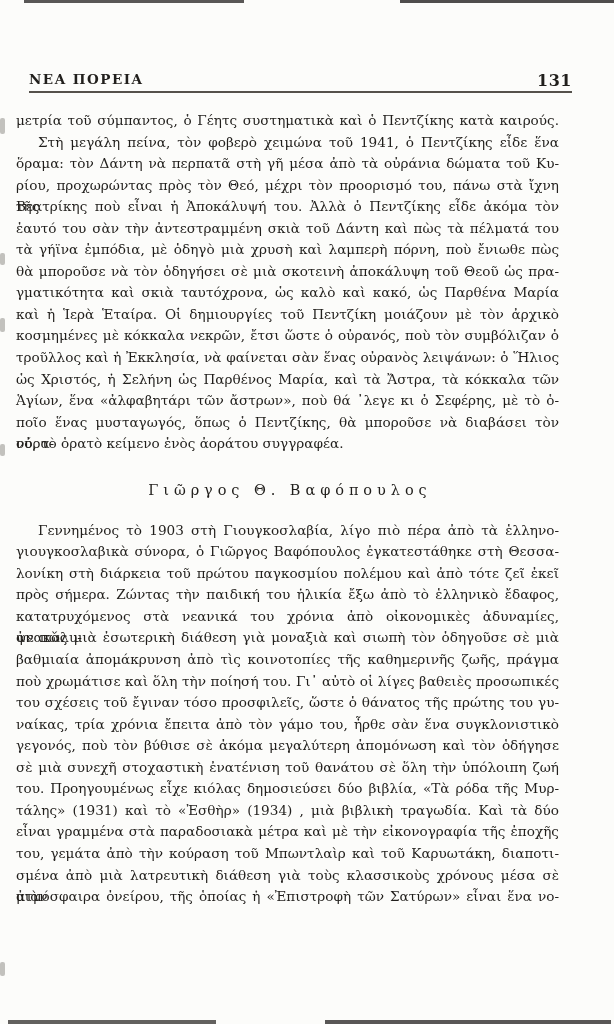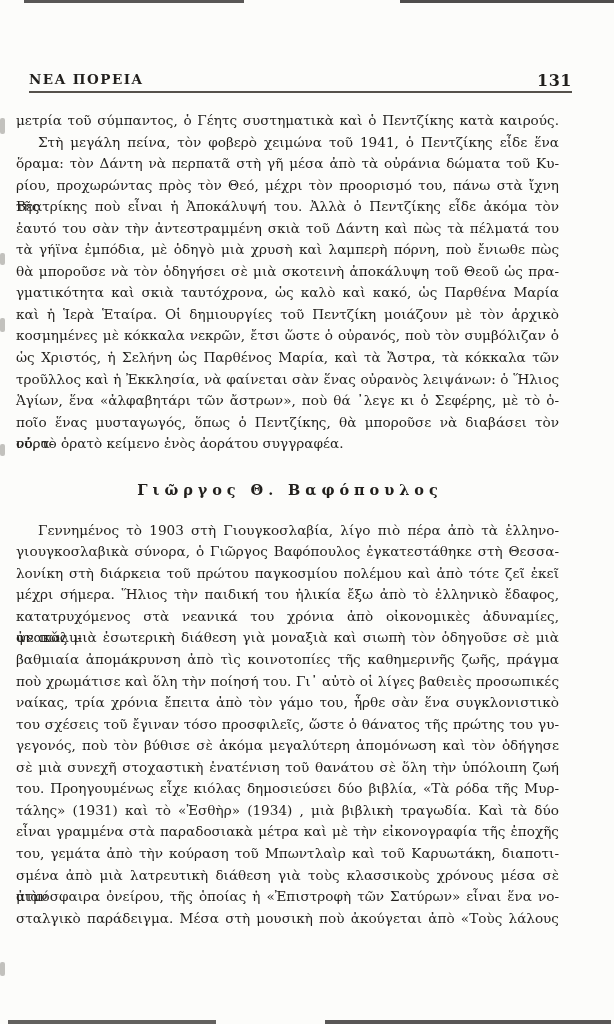--- a/index.html
+++ b/index.html
@@ -68,21 +68,21 @@
     text-align-last: justify;
     height: 21.55px;
     white-space: normal;
   }
   .para:not(.justify-all) .line:last-child { text-align-last: left; }
   .para.indent .line:first-child { text-indent: 22px; }
 
   .section-heading {
     margin: 25px 0 20px 0;
     font-size: 14.5px;
-    font-weight: bold;
+    font-weight: normal;
     line-height: 20px;
     text-align: center;
     letter-spacing: 0.34em;
     text-indent: 0.34em; 
   }
 </style>
 </head>
 <body>
 
 <div class="page">
@@ -113,45 +113,44 @@
         <div class="line">Στὴ μεγάλη πείνα, τὸν φοβερὸ χειμώνα τοῦ 1941, ὁ Πεντζίκης εἶδε ἕνα</div>
         <div class="line">ὅραμα: τὸν Δάντη νὰ περπατᾶ στὴ γῆ μέσα ἀπὸ τὰ οὐράνια δώματα τοῦ Κυ-</div>
         <div class="line">ρίου, προχωρώντας πρὸς τὸν Θεό, μέχρι τὸν προορισμό του, πάνω στὰ ἴχνη τῆς</div>
         <div class="line">Βεατρίκης ποὺ εἶναι ἡ Ἀποκάλυψή του. Ἀλλὰ ὁ Πεντζίκης εἶδε ἀκόμα τὸν</div>
         <div class="line">ἑαυτό του σὰν τὴν ἀντεστραμμένη σκιὰ τοῦ Δάντη καὶ πὼς τὰ πέλματά του</div>
         <div class="line">τὰ γήϊνα ἐμπόδια, μὲ ὁδηγὸ μιὰ χρυσὴ καὶ λαμπερὴ πόρνη, ποὺ ἔνιωθε πὼς</div>
         <div class="line">θὰ μποροῦσε νὰ τὸν ὁδηγήσει σὲ μιὰ σκοτεινὴ ἀποκάλυψη τοῦ Θεοῦ ὡς πρα-</div>
         <div class="line">γματικότητα καὶ σκιὰ ταυτόχρονα, ὡς καλὸ καὶ κακό, ὡς Παρθένα Μαρία</div>
         <div class="line">καὶ ἡ Ἱερὰ Ἑταίρα. Οἱ δημιουργίες τοῦ Πεντζίκη μοιάζουν μὲ τὸν ἀρχικὸ</div>
         <div class="line">κοσμημένες μὲ κόκκαλα νεκρῶν, ἔτσι ὥστε ὁ οὐρανός, ποὺ τὸν συμβόλιζαν ὁ</div>
+        <div class="line">τροῦλλος καὶ ἡ Ἐκκλησία, νὰ φαίνεται σὰν ἕνας οὐρανὸς λειψάνων: ὁ Ἥλιος</div>
         <div class="line">ὡς Χριστός, ἡ Σελήνη ὡς Παρθένος Μαρία, καὶ τὰ Ἄστρα, τὰ κόκκαλα τῶν</div>
-        <div class="line">τροῦλλος καὶ ἡ Ἐκκλησία, νὰ φαίνεται σὰν ἕνας οὐρανὸς λειψάνων: ὁ Ἥλιος</div>
         <div class="line">Ἁγίων, ἕνα «ἀλφαβητάρι τῶν ἄστρων», ποὺ θά ᾽λεγε κι ὁ Σεφέρης, μὲ τὸ ὁ-</div>
         <div class="line">ποῖο ἕνας μυσταγωγός, ὅπως ὁ Πεντζίκης, θὰ μποροῦσε νὰ διαβάσει τὸν οὐρα-</div>
         <div class="line">νό, τὸ ὁρατὸ κείμενο ἑνὸς ἀοράτου συγγραφέα.</div>
       </div>
 
     <h2 class="section-heading">Γιῶργος Θ. Βαφόπουλος</h2>
 
     <div class="para indent justify-all">
         <div class="line">Γεννημένος τὸ 1903 στὴ Γιουγκοσλαβία, λίγο πιὸ πέρα ἀπὸ τὰ ἑλληνο-</div>
         <div class="line">γιουγκοσλαβικὰ σύνορα, ὁ Γιῶργος Βαφόπουλος ἐγκατεστάθηκε στὴ Θεσσα-</div>
         <div class="line">λονίκη στὴ διάρκεια τοῦ πρώτου παγκοσμίου πολέμου καὶ ἀπὸ τότε ζεῖ ἐκεῖ</div>
-        <div class="line">μέχρι σήμερα. Ἥλιος τὴν παιδική του ἡλικία ἔξω ἀπὸ τὸ ἑλληνικὸ ἔδαφος,</div>
+        <div class="line">πρὸς σήμερα. Ζώντας τὴν παιδική του ἡλικία ἔξω ἀπὸ τὸ ἑλληνικὸ ἔδαφος,</div>
         <div class="line">κατατρυχόμενος στὰ νεανικά του χρόνια ἀπὸ οἰκονομικὲς ἀδυναμίες, ἀνακάλυ-</div>
         <div class="line">ψε πὼς μιὰ ἐσωτερικὴ διάθεση γιὰ μοναξιὰ καὶ σιωπὴ τὸν ὁδηγοῦσε σὲ μιὰ</div>
         <div class="line">βαθμιαία ἀπομάκρυνση ἀπὸ τὶς κοινοτοπίες τῆς καθημερινῆς ζωῆς, πράγμα</div>
         <div class="line">ποὺ χρωμάτισε καὶ ὅλη τὴν ποίησή του. Γι᾽ αὐτὸ οἱ λίγες βαθειὲς προσωπικές</div>
+        <div class="line">του σχέσεις τοῦ ἔγιναν τόσο προσφιλεῖς, ὥστε ὁ θάνατος τῆς πρώτης του γυ-</div>
         <div class="line">ναίκας, τρία χρόνια ἔπειτα ἀπὸ τὸν γάμο του, ἦρθε σὰν ἕνα συγκλονιστικὸ</div>
-        <div class="line">του σχέσεις τοῦ ἔγιναν τόσο προσφιλεῖς, ὥστε ὁ θάνατος τῆς πρώτης του γυ-</div>
         <div class="line">γεγονός, ποὺ τὸν βύθισε σὲ ἀκόμα μεγαλύτερη ἀπομόνωση καὶ τὸν ὁδήγησε</div>
         <div class="line">σὲ μιὰ συνεχῆ στοχαστικὴ ἐνατένιση τοῦ θανάτου σὲ ὅλη τὴν ὑπόλοιπη ζωή</div>
         <div class="line">του. Προηγουμένως εἶχε κιόλας δημοσιεύσει δύο βιβλία, «Τὰ ρόδα τῆς Μυρ-</div>
         <div class="line">τάλης» (1931) καὶ τὸ «Ἐσθὴρ» (1934) , μιὰ βιβλικὴ τραγωδία. Καὶ τὰ δύο</div>
         <div class="line">εἶναι γραμμένα στὰ παραδοσιακὰ μέτρα καὶ μὲ τὴν εἰκονογραφία τῆς ἐποχῆς</div>
         <div class="line">του, γεμάτα ἀπὸ τὴν κούραση τοῦ Μπωντλαὶρ καὶ τοῦ Καρυωτάκη, διαποτι-</div>
         <div class="line">σμένα ἀπὸ μιὰ λατρευτικὴ διάθεση γιὰ τοὺς κλασσικοὺς χρόνους μέσα σὲ μιὰν</div>
         <div class="line">ἀτμόσφαιρα ὀνείρου, τῆς ὁποίας ἡ «Ἐπιστροφὴ τῶν Σατύρων» εἶναι ἕνα νο-</div>
-        <div class="line">σταλγικὸ παράδειγμα. Μέσα στὴ μουσικὴ ποὺ ἀκούγεται ἀπὸ «Τοὺς λάλους</div>
       </div>
 
   </div>
 </div>
 
 </body></html>

